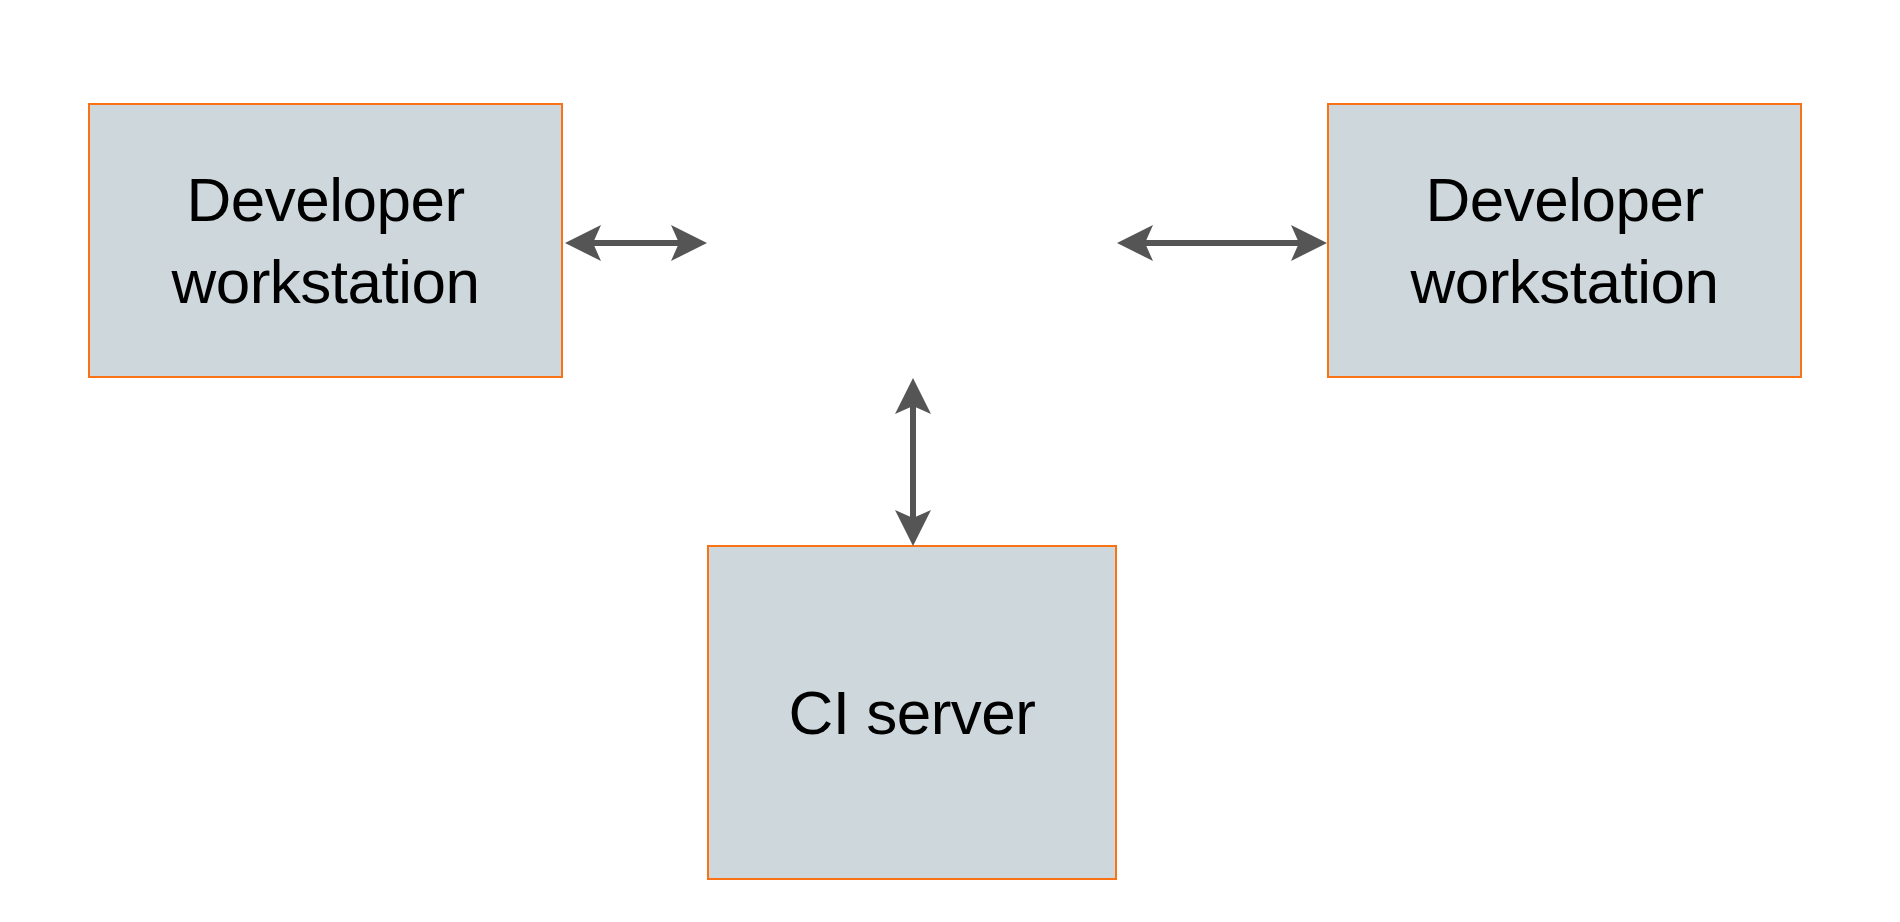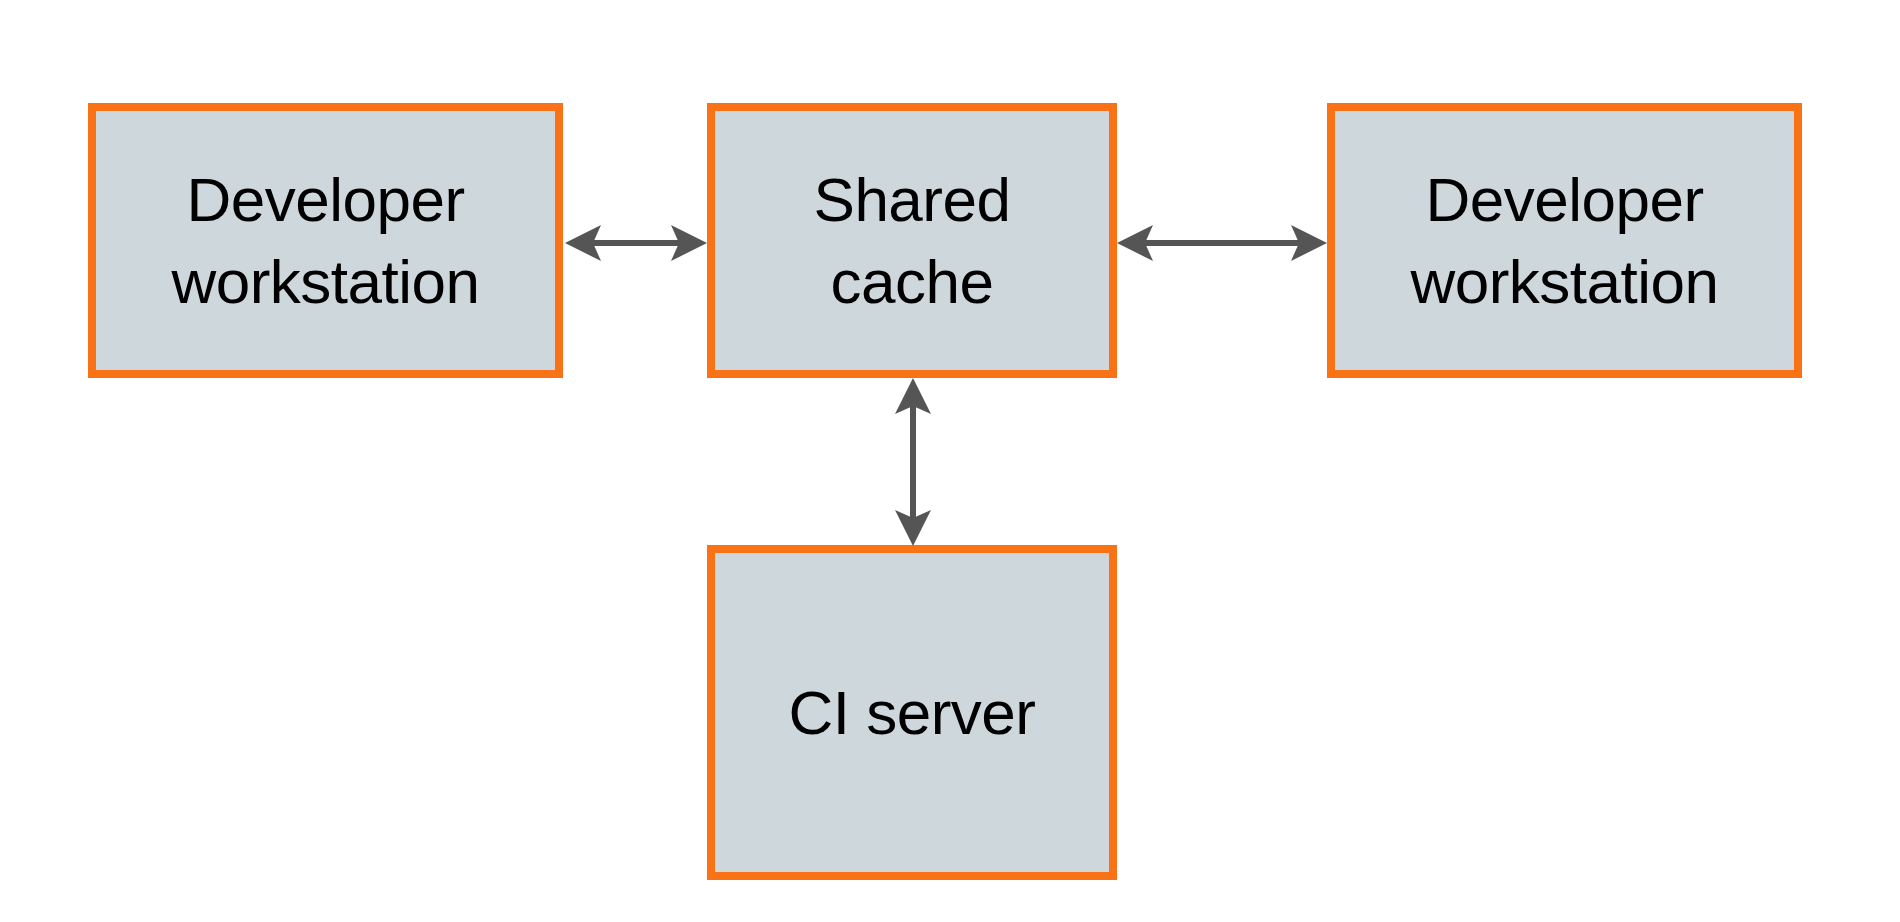--- a/index.html
+++ b/index.html
@@ -12,21 +12,21 @@
     width: 1900px;
     height: 922px;
     background: #ffffff;
     overflow: hidden;
     font-family: "Liberation Sans", sans-serif;
   }
   .node {
     position: absolute;
     box-sizing: border-box;
     background: #ced8dc;
-    border: 8px solid #f97316;
+    border: 2px solid #f97316;
     display: flex;
     align-items: center;
     justify-content: center;
     text-align: center;
   }
   .node-label {
     font-family: "Liberation Sans", sans-serif;
     font-size: 62px;
     line-height: 1.32;
     color: #000000;
@@ -54,24 +54,20 @@
 </head>
 <body>
 
 <div id="canvas">
 
   <div class="node" id="node-dev-left">
     <span class="node-label">Developer
 workstation</span>
   </div>
 
-  <div class="node" id="node-shared">
-    <span class="node-label">Shared
-cache</span>
-  </div>
 
   <div class="node" id="node-dev-right">
     <span class="node-label">Developer
 workstation</span>
   </div>
 
   <div class="node" id="node-ci">
     <span class="node-label">CI server</span>
   </div>
 

